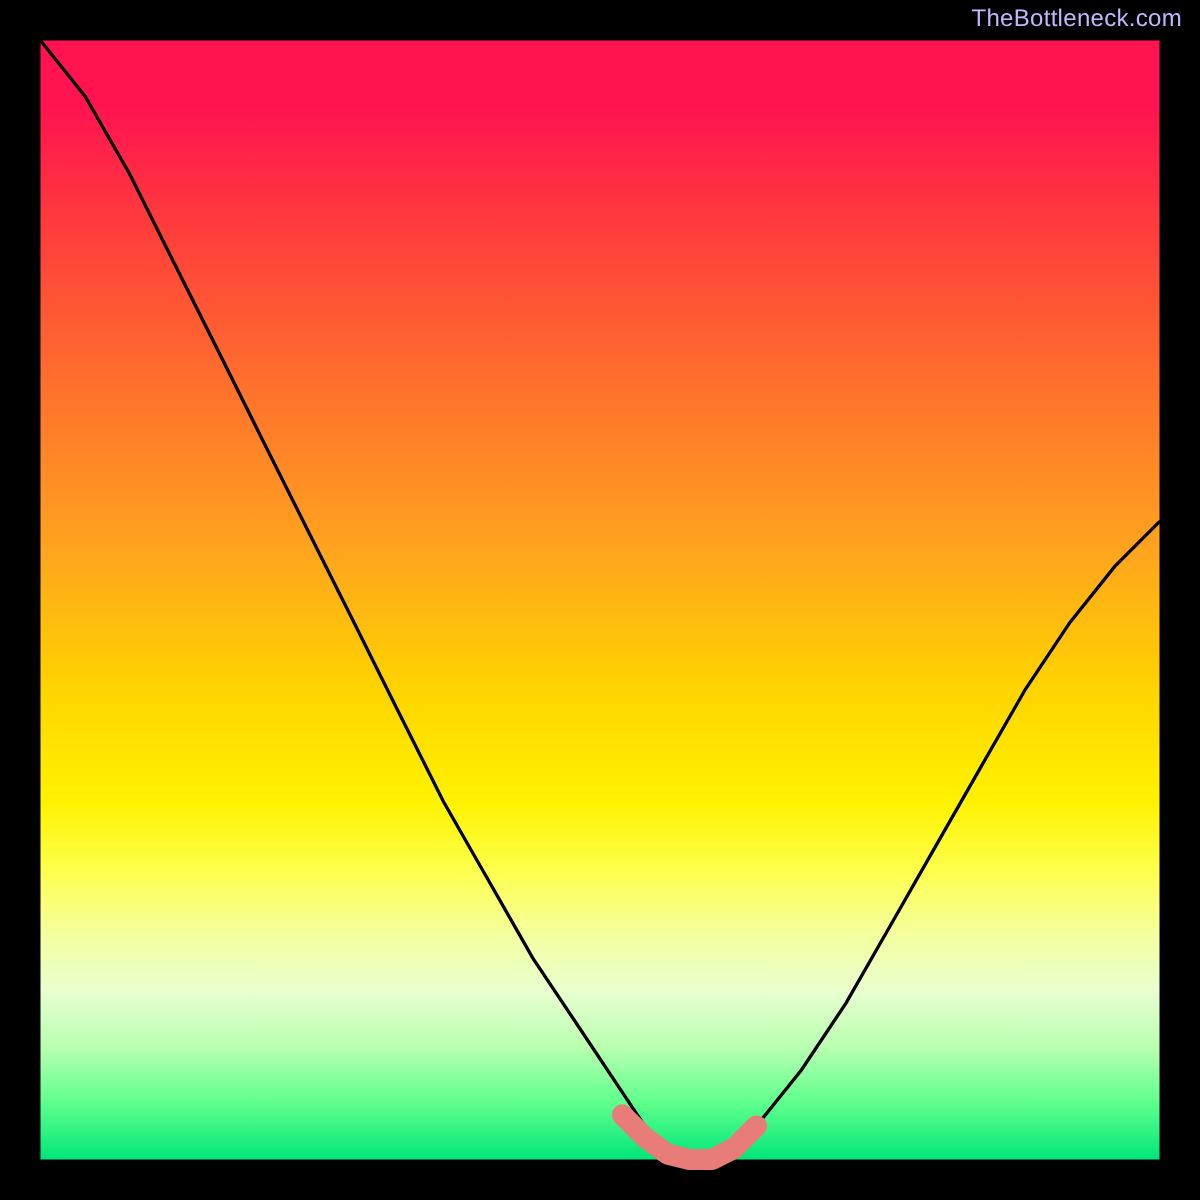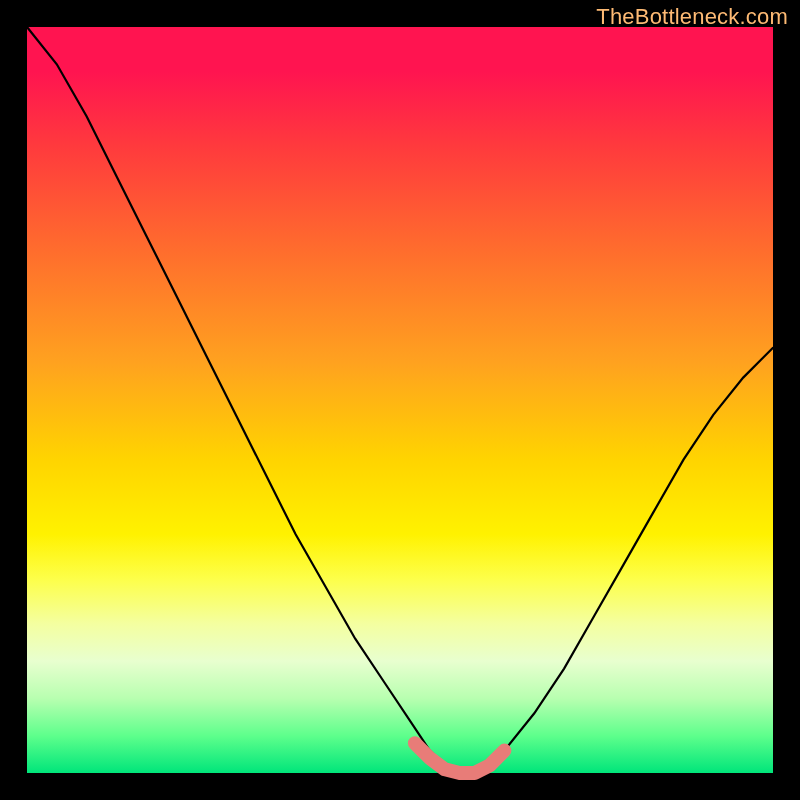--- a/index.html
+++ b/index.html
@@ -38,22 +38,22 @@
       #e8ffcf 85%,
       #b8ffb0 90%,
       #5eff8c 95%,
       #00e57a 100%
     );
   }
   .watermark {
     position: absolute;
     top: 4px;
     right: 12px;
-    color: #fdba74;
-    font-size: 22px;
+    color: #c4b5fd;
+    font-size: 16px;
     font-weight: 500;
     letter-spacing: 0.2px;
     user-select: none;
   }
   svg.curves {
     position: absolute;
     left: 0;
     top: 0;
     width: 746px;
     height: 746px;

